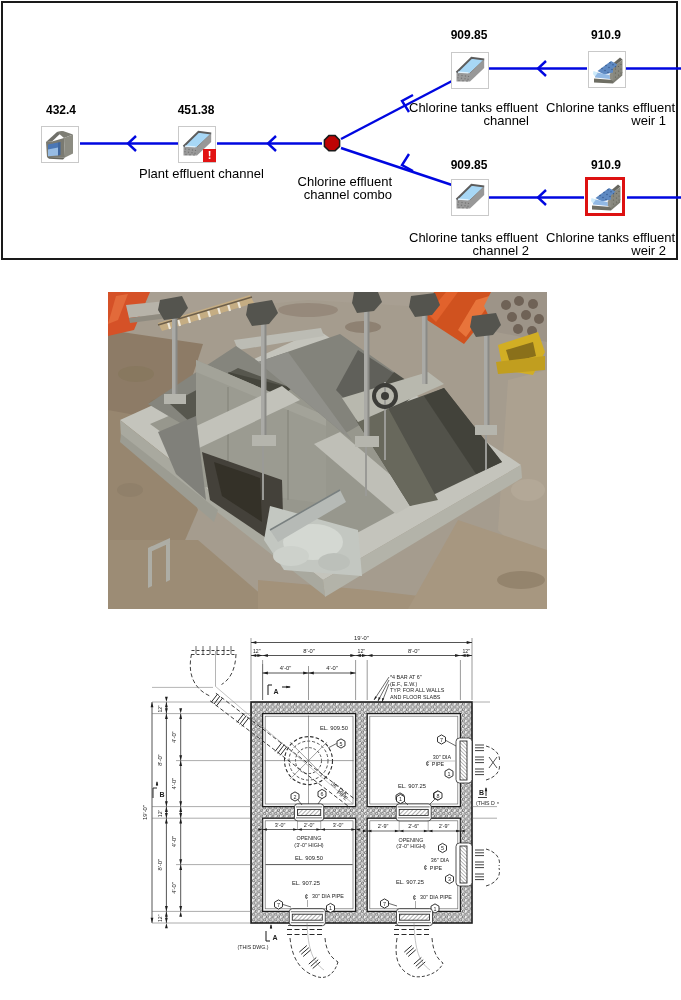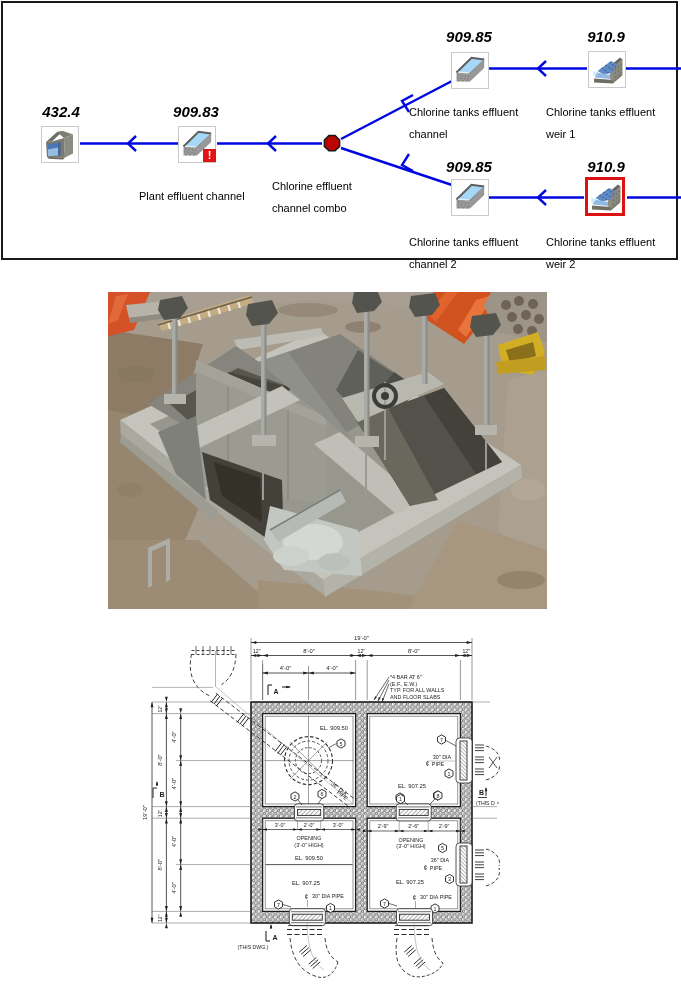--- a/index.html
+++ b/index.html
@@ -1,19 +1,19 @@
 <!DOCTYPE html>
 <html><head>
 <meta charset="utf-8">
 <style>
 html,body{margin:0;padding:0;background:#ffffff;}
 #page{position:relative;width:681px;height:1000px;background:#ffffff;overflow:hidden;
   font-family:"Liberation Sans", sans-serif;}
-.lbl{position:absolute;text-align:left;color:#000;font-size:11px;line-height:22px;white-space:nowrap;}
-.num{position:absolute;text-align:center;color:#000;font-size:15px;font-weight:bold;white-space:nowrap;font-style:italic;}
+.lbl{position:absolute;text-align:right;color:#000;font-size:13px;line-height:13px;white-space:nowrap;}
+.num{position:absolute;text-align:center;color:#000;font-size:12px;font-weight:bold;white-space:nowrap;}
 .nodebox{position:absolute;width:36px;height:35px;background:#fff;border:1px solid #c9c9c9;}
 </style>
 </head>
 <body>
 <div id="page">
 
 <div style="position:absolute;left:1px;top:1px;width:673px;height:255px;border:2px solid #1a1a1a;background:#fff;"></div>
 
 <svg style="position:absolute;left:0;top:0;" width="681" height="260" viewBox="0 0 681 260">
   <g stroke="#0007e0" stroke-width="2.4" fill="none">
@@ -137,27 +137,27 @@
 
 <div class="nodebox" style="left:41px;top:126px;"><svg width="36" height="35">
         <use href="#startnode"></use>
       </svg></div>
 
 <div class="num" style="left:434px;top:28px;width:70px;">909.85</div>
 <div class="num" style="left:571px;top:28px;width:70px;">910.9</div>
 <div class="num" style="left:434px;top:158px;width:70px;">909.85</div>
 <div class="num" style="left:571px;top:158px;width:70px;">910.9</div>
 <div class="num" style="left:26px;top:103px;width:70px;">432.4</div>
-<div class="num" style="left:161px;top:103px;width:70px;">909.83</div>
+<div class="num" style="left:161px;top:103px;width:70px;">451.38</div>
 <div class="lbl" style="left:409px;top:101px;width:120px;">Chlorine tanks effluent<br>channel</div>
 <div class="lbl" style="left:546px;top:101px;width:120px;">Chlorine tanks effluent<br>weir 1</div>
 <div class="lbl" style="left:409px;top:231px;width:120px;">Chlorine tanks effluent<br>channel 2</div>
 <div class="lbl" style="left:546px;top:231px;width:120px;">Chlorine tanks effluent<br>weir 2</div>
 <div class="lbl" style="left:272px;top:175px;width:120px;">Chlorine effluent<br>channel combo</div>
-<div class="lbl" style="left:139px;top:185px;width:120px;">Plant effluent channel</div>
+<div class="lbl" style="left:139px;top:167px;width:120px;">Plant effluent channel</div>
 
 <svg style="position:absolute;left:108px;top:292px;" width="439" height="317" viewBox="0 0 439 317">
 
   <rect x="0" y="0" width="439" height="317" fill="#a89f92"></rect>
   <polygon points="0,28 200,8 430,22 439,60 439,317 0,317" fill="#a59c8e"></polygon>
 
   <polygon points="0,38 95,52 70,128 0,162" fill="#8d7b66"></polygon>
   <polygon points="0,118 55,128 90,218 60,288 0,258" fill="#97866f"></polygon>
   <polygon points="0,248 90,248 170,317 0,317" fill="#9c8c75"></polygon>
   <polygon points="150,288 260,298 420,317 150,317" fill="#a3927a"></polygon>

